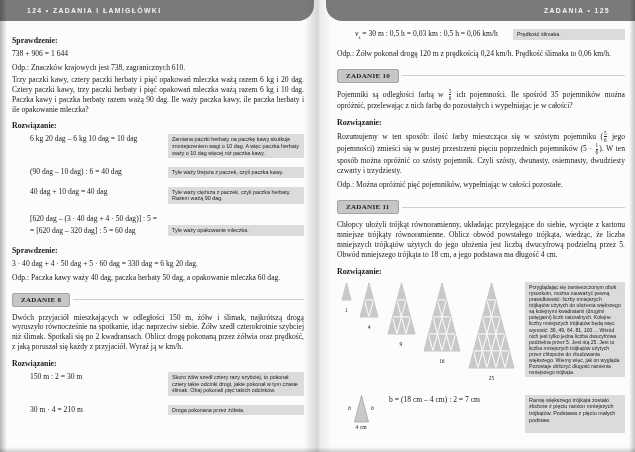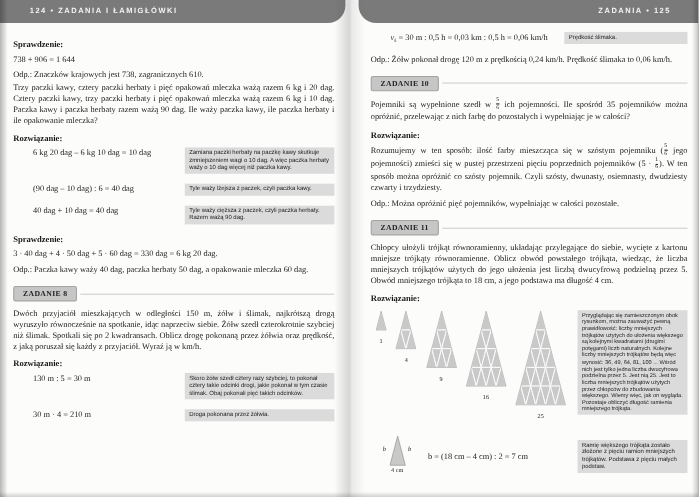--- a/index.html
+++ b/index.html
@@ -46,21 +46,21 @@
   
   .figs-row{display:flex;align-items:flex-start;margin:6px 0 8px 4px;}
   .figs{flex:1;display:flex;align-items:flex-start;justify-content:space-between;
         padding-right:10px;max-width:196px;}
   .tri-fig{text-align:center;}
   .tri-fig svg polygon{fill:#c9c9c9;stroke:#fbfbfb;stroke-width:0.9;}
   .tri-fig svg .outline{fill:none;stroke:#8e8e8e;stroke-width:0.5;}
   .fig-label{display:block;font-size:5.6px;margin-top:2px;font-family:"Liberation Serif",serif;}
   .note-tall{width:100px;margin-left:auto;font-size:5.1px;line-height:1.2;}
   
-  .b-row{display:flex;align-items:center;margin:14px 0 0 4px;}
+  .b-row{display:flex;margin:14px 0 0 4px;}
   .b-fig{position:relative;width:40px;height:38px;flex:none;}
   .b-fig svg{position:absolute;left:13px;top:0;}
   .b-side{position:absolute;top:10px;font-size:5.8px;font-style:italic;}
   .b-left{left:7px;}
   .b-right{left:30px;}
   .b-base{position:absolute;top:29px;left:8px;width:24px;text-align:center;font-size:5.6px;}
   .b-eq{margin-left:8px;}
   
   .shadow{position:absolute;top:0;height:100%;pointer-events:none;}
   .spine{left:304px;width:28px;background:linear-gradient(to right,rgba(80,80,80,0) 0%,
@@ -96,34 +96,41 @@
       <span class="note">Zamiana paczki herbaty na paczkę kawy skutkuje zmniejszeniem wagi o 10 dag. A więc paczka herbaty waży o 10 dag więcej niż paczka kawy.</span>
     </div>
     <div class="step">
       <span class="equation">(90 dag – 10 dag) : 6 = 40 dag</span>
       <span class="note">Tyle waży lżejsza z paczek, czyli paczka kawy.</span>
     </div>
     <div class="step">
       <span class="equation">40 dag + 10 dag = 40 dag</span>
       <span class="note">Tyle waży cięższa z paczek, czyli paczka herbaty. Razem ważą 90 dag.</span>
     </div>
+    <div class="step">
+      <span class="equation">
+        <span class="eq-line">[620 dag – (3 · 40 dag + 4 · 50 dag)] : 5 =</span>
+        <span class="eq-line">= [620 dag – 320 dag] : 5 = 60 dag</span>
+      </span>
+      <span class="note note-bottom">Tyle waży opakowanie mleczka.</span>
+    </div>
 
     <p class="bold-label">Sprawdzenie:</p>
     <p class="equation indent">3 · 40 dag + 4 · 50 dag + 5 · 60 dag = 330 dag = 6 kg 20 dag.</p>
     <p class="answer"><b>Odp.:</b> <span>Paczka kawy waży 40 dag, paczka herbaty 50 dag, a opakowanie mleczka 60 dag.</span></p>
 
     <div class="task-header">
       <span class="badge">ZADANIE 8</span>
       <span class="rule"></span>
     </div>
     <p class="task-text">Dwóch przyjaciół mieszkających w odległości 150 m, żółw i ślimak, najkrótszą drogą wyruszyło równocześnie na spotkanie, idąc naprzeciw siebie. Żółw szedł czterokrotnie szybciej niż ślimak. Spotkali się po 2 kwadransach. Oblicz drogę pokonaną przez żółwia oraz prędkość, z jaką poruszał się każdy z przyjaciół. Wyraź ją w km/h.</p>
     <p class="bold-label">Rozwiązanie:</p>
 
     <div class="step">
-      <span class="equation">130 m : 5 = 30 m</span>
+      <span class="equation">150 m : 2 = 30 m</span>
       <span class="note">Skoro żółw szedł cztery razy szybciej, to pokonał cztery takie odcinki drogi, jakie pokonał w tym czasie ślimak. Obaj pokonali pięć takich odcinków.</span>
     </div>
     <div class="step">
       <span class="equation">30 m · 4 = 210 m</span>
       <span class="note">Droga pokonana przez żółwia.</span>
     </div>
 
   </div>
 
   <div class="page page-right">
@@ -131,21 +138,21 @@
     <div class="step">
       <span class="equation"><i>v</i><sub>ś</sub><span> = 30 m : 0,5 h = 0,03 km : 0,5 h = 0,06 km/h</span></span>
       <span class="note note-r">Prędkość ślimaka.</span>
     </div>
     <p class="answer"><b>Odp.:</b> <span>Żółw pokonał drogę 120 m z prędkością 0,24 km/h. Prędkość ślimaka to 0,06 km/h.</span></p>
 
     <div class="task-header">
       <span class="badge">ZADANIE 10</span>
       <span class="rule"></span>
     </div>
-    <p class="task-text"><span>Pojemniki są wypełnione szedł w </span><span class="frac"><span class="num">5</span><span class="den">6</span></span><span> ich pojemności. Ile spośród 35 pojemników można opróżnić, przelewając z nich farbę do pozostałych i wypełniając je w całości?</span></p>
+    <p class="task-text"><span>Pojemniki są odległości farbą w </span><span class="frac"><span class="num">5</span><span class="den">6</span></span><span> ich pojemności. Ile spośród 35 pojemników można opróżnić, przelewając z nich farbę do pozostałych i wypełniając je w całości?</span></p>
     <p class="bold-label">Rozwiązanie:</p>
 
     <p class="task-text indent"><span>Rozumujemy w ten sposób: ilość farby mieszcząca się w szóstym pojemniku (</span><span class="frac"><span class="num">5</span><span class="den">6</span></span><span> jego pojemności) zmieści się w pustej przestrzeni pięciu poprzednich pojemników (5 · </span><span class="frac"><span class="num">1</span><span class="den">6</span></span><span>). W ten sposób można opróżnić co szósty pojemnik. Czyli szósty, dwunasty, osiemnasty, dwudziesty czwarty i trzydziesty.</span></p>
 
     <p class="answer"><b>Odp.:</b> <span>Można opróżnić pięć pojemników, wypełniając w całości pozostałe.</span></p>
 
     <div class="task-header">
       <span class="badge">ZADANIE 11</span>
       <span class="rule"></span>
     </div>

